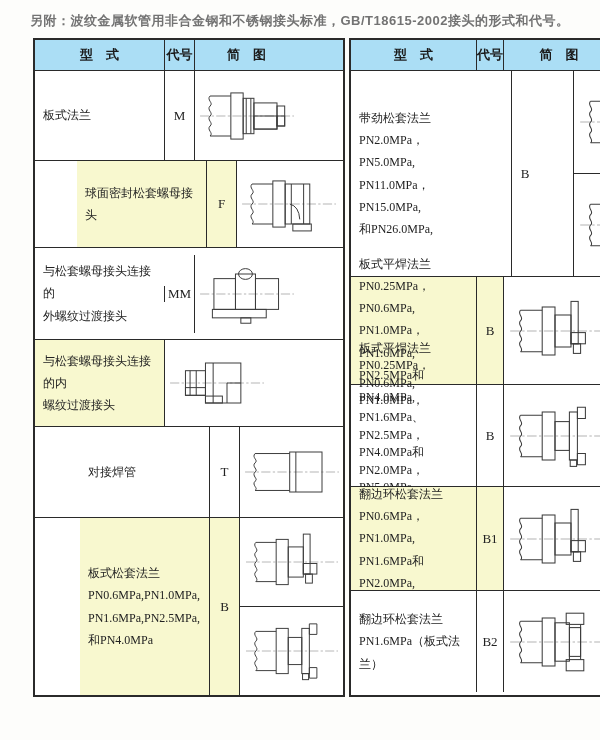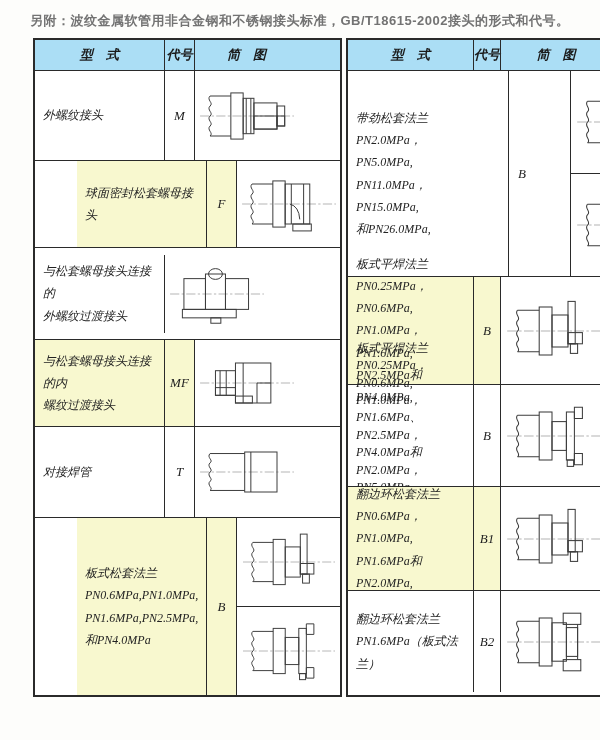--- a/index.html
+++ b/index.html
@@ -9,21 +9,21 @@
     position:relative;overflow:hidden;
   }
   .title{
     position:absolute;left:30px;top:12px;width:560px;
     font-size:13px;font-weight:bold;letter-spacing:.5px;color:#737373;
   }
   .tables{position:absolute;left:33px;top:38px;display:flex;gap:4px;}
   .tbl{border:2px solid #2a2a2a;background:#fff;}
   .trow{display:flex;box-sizing:border-box;border-top:1px solid #2a2a2a;}
   .trow:first-child{border-top:none;}
-  .cell{box-sizing:border-box;border-left:1px solid #2a2a2a;position:relative;font-style:italic;}
+  .cell{box-sizing:border-box;border-left:1px solid #2a2a2a;position:relative;}
   .cell:first-child{border-left:none;}
   .hdr{background:#abdef5;}
   .hdr .cell{
     display:flex;align-items:center;justify-content:center;
     font-weight:bold;font-size:13px;color:#1a1a1a;
   }
   .type{
     font-family:"Liberation Serif",serif;font-size:12px;line-height:1.85;
     display:flex;align-items:center;padding:4px 4px 4px 8px;
     white-space:pre-line;color:#222;
@@ -39,21 +39,21 @@
   .hl{background:#f8f8cf;}
   
   .lw-type{width:129px;} .lw-code{width:30px;} .lw-diag{width:104px;}
   .rw-type{width:125px;} .rw-code{width:27px;} .rw-diag{width:111px;}
   
   #tleft .trow:nth-child(1){height:30px;}
   #tleft .trow:nth-child(2){height:90px;}
   #tleft .trow:nth-child(3){height:87px;padding-left:42px;}
   #tleft .trow:nth-child(4){height:92px;align-items:center;}
   #tleft .trow:nth-child(5){height:87px;}
-  #tleft .trow:nth-child(6){height:91px;}
+  #tleft .trow:nth-child(6){height:91px;padding-left:45px;}
   #tleft .trow:nth-child(7){height:178px;justify-content:flex-end;}
   
   #tright .trow:nth-child(1){height:30px;}
   #tright .trow:nth-child(2){height:206px;gap:35px;}
   #tright .trow:nth-child(3){height:108px;}
   #tright .trow:nth-child(4){height:102px;}
   #tright .trow:nth-child(5){height:104px;}
   #tright .trow:nth-child(6){height:102px;}
   svg.dsvg{display:block;}
   .sline{stroke:#3c3c3c;stroke-width:1.3;fill:none;}
@@ -150,50 +150,50 @@
 
 <div class="tables">
 
   <div class="tbl" id="tleft">
     <div class="trow hdr">
       <div class="cell lw-type">型　式</div>
       <div class="cell lw-code">代号</div>
       <div class="cell lw-diag">简　图</div>
     </div>
     <div class="trow">
-      <div class="cell type lw-type">外螺纹接头</div>
+      <div class="cell type lw-type">板式法兰</div>
       <div class="cell code lw-code">M</div>
       <div class="cell diag lw-diag">
         <svg class="dsvg" width="100" height="76" viewBox="0 0 130 80" aria-label="male-thread-fitting-diagram">
             <use href="#d-m"></use>
           </svg>
       </div>
     </div>
     <div class="trow">
       <div class="cell type lw-type hl">球面密封松套螺母接头</div>
       <div class="cell code lw-code hl">F</div>
       <div class="cell diag lw-diag">
         <svg class="dsvg" width="100" height="76" viewBox="0 0 130 80" aria-label="spherical-seal-swivel-nut-diagram">
             <use href="#d-f"></use>
           </svg>
       </div>
     </div>
     <div class="trow">
       <div class="cell type lw-type">与松套螺母接头连接的
 外螺纹过渡接头</div>
+      <div class="cell code lw-code">MM</div>
       <div class="cell diag lw-diag">
         <svg class="dsvg" width="100" height="78" viewBox="0 0 130 80" aria-label="male-male-adapter-diagram">
             <use href="#d-mm"></use>
           </svg>
       </div>
     </div>
     <div class="trow">
       <div class="cell type lw-type hl">与松套螺母接头连接的内
 螺纹过渡接头</div>
-      <div class="cell code lw-code hl">MF</div>
       <div class="cell diag lw-diag">
         <svg class="dsvg" width="100" height="76" viewBox="0 0 130 80" aria-label="male-female-adapter-diagram">
             <use href="#d-mf"></use>
           </svg>
       </div>
     </div>
     <div class="trow">
       <div class="cell type lw-type">对接焊管</div>
       <div class="cell code lw-code">T</div>
       <div class="cell diag lw-diag">

